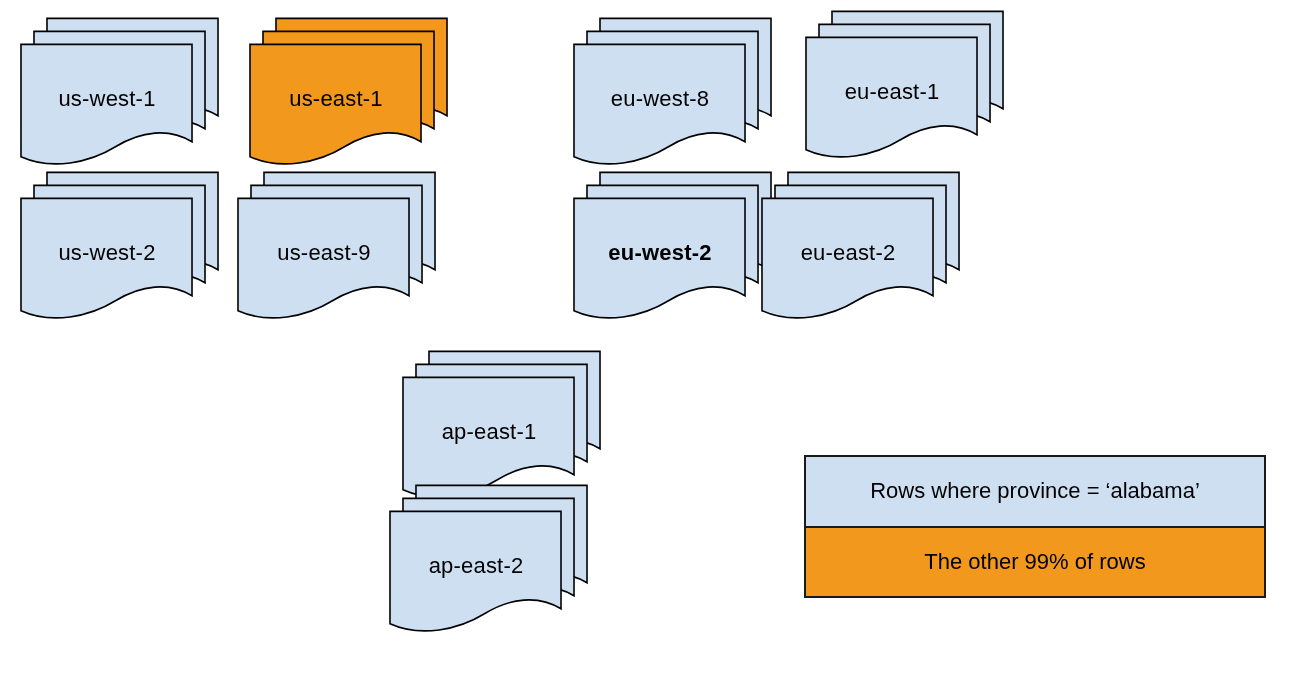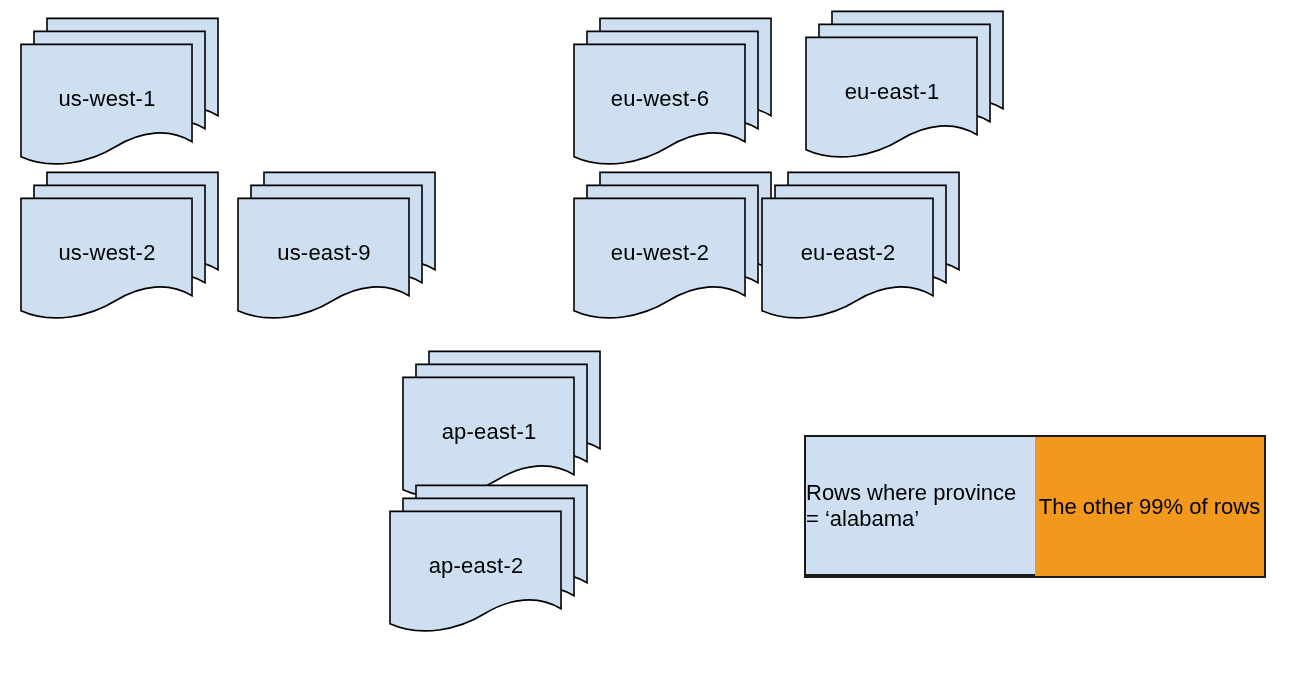--- a/index.html
+++ b/index.html
@@ -50,26 +50,27 @@
     justify-content: center;
     font-size: 22px;
     color: #000000;
     letter-spacing: 0.2px;
     pointer-events: none;
   }
   
   .legend {
     position: absolute;
     left: 804px;
-    top: 435px;
+    top: 455px;
     width: 462px;
     height: 143px;
     border: 2px solid #1a1a1a;
     box-sizing: border-box;
     display: flex;
+    flex-direction: column;
   }
   .legend-row {
     flex: 1 1 0;
     display: flex;
     align-items: center;
     justify-content: center;
     font-size: 22px;
     color: #000000;
   }
   .legend-row-0 { background: var(--blue); border-bottom: 2px solid #1a1a1a; }
@@ -92,38 +93,56 @@
         </svg>
       </div>
     <div class="doc doc-front">
         <svg viewBox="0 0 175 126">
           <path d="M1,1 H173 V99 C150,85 122,88 96,104 C70,120 32,128 1,114 Z"></path>
         </svg>
       </div>
     <div class="stack-label">us-west-1</div>
   </div>
 
+  <div class="stack doc-orange" style="left:249px; top:17px;">
+    <div class="doc doc-back">
+        <svg viewBox="0 0 175 126">
+          <path d="M1,1 H173 V99 C150,85 122,88 96,104 C70,120 32,128 1,114 Z"></path>
+        </svg>
+      </div>
+    <div class="doc doc-middle">
+        <svg viewBox="0 0 175 126">
+          <path d="M1,1 H173 V99 C150,85 122,88 96,104 C70,120 32,128 1,114 Z"></path>
+        </svg>
+      </div>
+    <div class="doc doc-front">
+        <svg viewBox="0 0 175 126">
+          <path d="M1,1 H173 V99 C150,85 122,88 96,104 C70,120 32,128 1,114 Z"></path>
+        </svg>
+      </div>
+    <div class="stack-label">us-east-1</div>
+  </div>
 
   <div class="stack doc-blue" style="left:573px; top:17px;">
     <div class="doc doc-back">
         <svg viewBox="0 0 175 126">
           <path d="M1,1 H173 V99 C150,85 122,88 96,104 C70,120 32,128 1,114 Z"></path>
         </svg>
       </div>
     <div class="doc doc-middle">
         <svg viewBox="0 0 175 126">
           <path d="M1,1 H173 V99 C150,85 122,88 96,104 C70,120 32,128 1,114 Z"></path>
         </svg>
       </div>
     <div class="doc doc-front">
         <svg viewBox="0 0 175 126">
           <path d="M1,1 H173 V99 C150,85 122,88 96,104 C70,120 32,128 1,114 Z"></path>
         </svg>
       </div>
-    <div class="stack-label">eu-west-6</div>
+    <div class="stack-label">eu-west-8</div>
   </div>
 
   <div class="stack doc-blue" style="left:805px; top:10px;">
     <div class="doc doc-back">
         <svg viewBox="0 0 175 126">
           <path d="M1,1 H173 V99 C150,85 122,88 96,104 C70,120 32,128 1,114 Z"></path>
         </svg>
       </div>
     <div class="doc doc-middle">
         <svg viewBox="0 0 175 126">
@@ -169,21 +188,21 @@
         </svg>
       </div>
     <div class="doc doc-front">
         <svg viewBox="0 0 175 126">
           <path d="M1,1 H173 V99 C150,85 122,88 96,104 C70,120 32,128 1,114 Z"></path>
         </svg>
       </div>
     <div class="stack-label">us-east-9</div>
   </div>
 
-  <div class="stack doc-blue" style="left:573px; top:171px;">
+  <div class="stack doc-blue" style="left:573px; top:171px;font-weight:bold;">
     <div class="doc doc-back">
         <svg viewBox="0 0 175 126">
           <path d="M1,1 H173 V99 C150,85 122,88 96,104 C70,120 32,128 1,114 Z"></path>
         </svg>
       </div>
     <div class="doc doc-middle">
         <svg viewBox="0 0 175 126">
           <path d="M1,1 H173 V99 C150,85 122,88 96,104 C70,120 32,128 1,114 Z"></path>
         </svg>
       </div>

